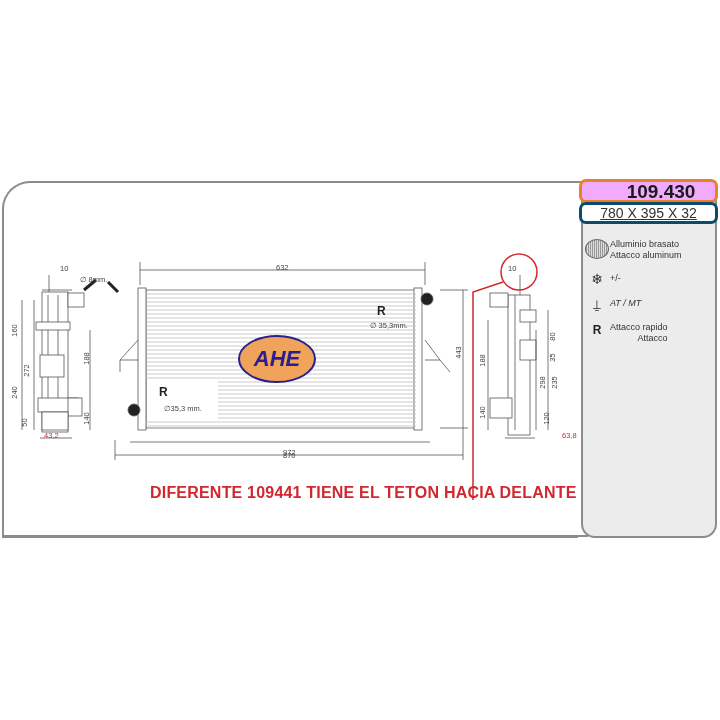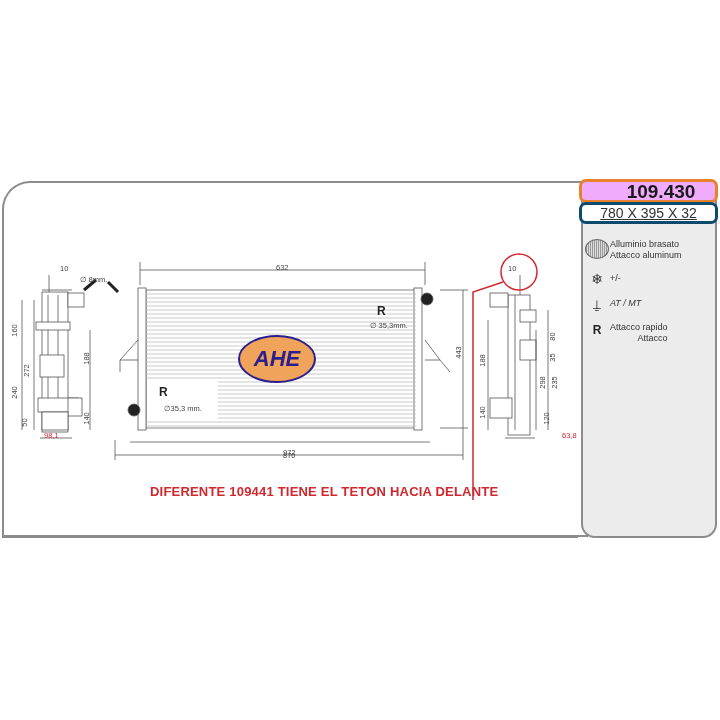--- a/index.html
+++ b/index.html
@@ -6,21 +6,21 @@
   body { width:720px; height:720px; position:relative; overflow:hidden; font-family:"Liberation Sans", sans-serif; }
   .main-panel { position:absolute; left:2px; top:181px; width:586px; height:356px; border:2px solid #8c8c8c; border-right:none; border-radius:28px 0 0 0; box-sizing:border-box; background:#fff; }
   .main-panel-bottom { position:absolute; left:2px; top:535px; width:576px; height:3px; background:#8c8c8c; }
   .info-panel { position:absolute; left:581px; top:200px; width:136px; height:338px; background:#ececec; border:2px solid #8c8c8c; border-radius:0 0 14px 14px; box-sizing:border-box; }
   .code-box { position:absolute; left:579px; top:179px; width:139px; height:24px; border:3px solid #e8822a; border-radius:7px; background:#f0abfc; box-sizing:border-box; text-align:center; font-weight:bold; font-size:19px; line-height:19px; color:#1a1a1a;padding-left:25px; }
   .dims-box { position:absolute; left:579px; top:202px; width:139px; height:22px; border:3px solid #0c4a6e; border-radius:7px; background:#fff; box-sizing:border-box; text-align:center; font-size:14px; line-height:17px; color:#333;text-decoration:underline; }
   .info-row { position:absolute; left:584px; display:flex; align-items:flex-start; font-size:9px; color:#333; line-height:11px; }
   .info-icon { width:26px; height:24px; display:flex; align-items:center; justify-content:center; flex-shrink:0; }
   .drum { width:24px; height:20px; border-radius:50%; border:1px solid #666; background:repeating-linear-gradient(90deg,#999 0 1px,#ddd 1px 2px); box-sizing:border-box; }
   .r-glyph { font-weight:bold; font-size:12px; color:#222; }
-  .note { position:absolute; left:150px; top:484px; font-weight:bold; font-size:13px; color:#d1272e; letter-spacing:0.2px; }
+  .note { position:absolute; left:150px; top:484px; font-weight:bold; font-size:16px; color:#d1272e; letter-spacing:0.2px; }
   .dim { position:absolute; font-size:7.5px; color:#444; }
   .dim.red { color:#d1272e; }
   .vlabel { transform:rotate(-90deg); transform-origin:center; }
   svg { position:absolute; left:0; top:0; }
 </style>
 </head>
 <body>
 
 <div class="main-panel"></div>
 <div class="main-panel-bottom"></div>
@@ -125,21 +125,21 @@
 </svg>
 
 <span class="dim" style="left:60px;top:264px;">10</span>
 <span class="dim" style="left:80px;top:275px;">∅ 8mm.</span>
 <span class="dim vlabel" style="left:8px;top:326px;">160</span>
 <span class="dim vlabel" style="left:20px;top:366px;">272</span>
 <span class="dim vlabel" style="left:8px;top:388px;">240</span>
 <span class="dim vlabel" style="left:20px;top:418px;">50</span>
 <span class="dim vlabel" style="left:80px;top:354px;">188</span>
 <span class="dim vlabel" style="left:80px;top:414px;">140</span>
-<span class="dim red" style="left:44px;top:431px;">98,1</span>
+<span class="dim red" style="left:44px;top:431px;">43,2</span>
 
 <span class="dim" style="left:276px;top:263px;">632</span>
 <span class="dim" style="left:283px;top:435px;margin-top:16px;">870</span>
 <span class="dim" style="left:283px;top:448px;">972</span>
 <span class="dim vlabel" style="left:452px;top:348px;">443</span>
 <span style="position:absolute;left:377px;top:304px;font-weight:bold;font-size:12px;color:#222;">R</span>
 <span class="dim" style="left:370px;top:321px;">∅ 35,3mm.</span>
 <span style="position:absolute;left:159px;top:385px;font-weight:bold;font-size:12px;color:#222;">R</span>
 <span class="dim" style="left:164px;top:404px;">∅35,3 mm.</span>
 

